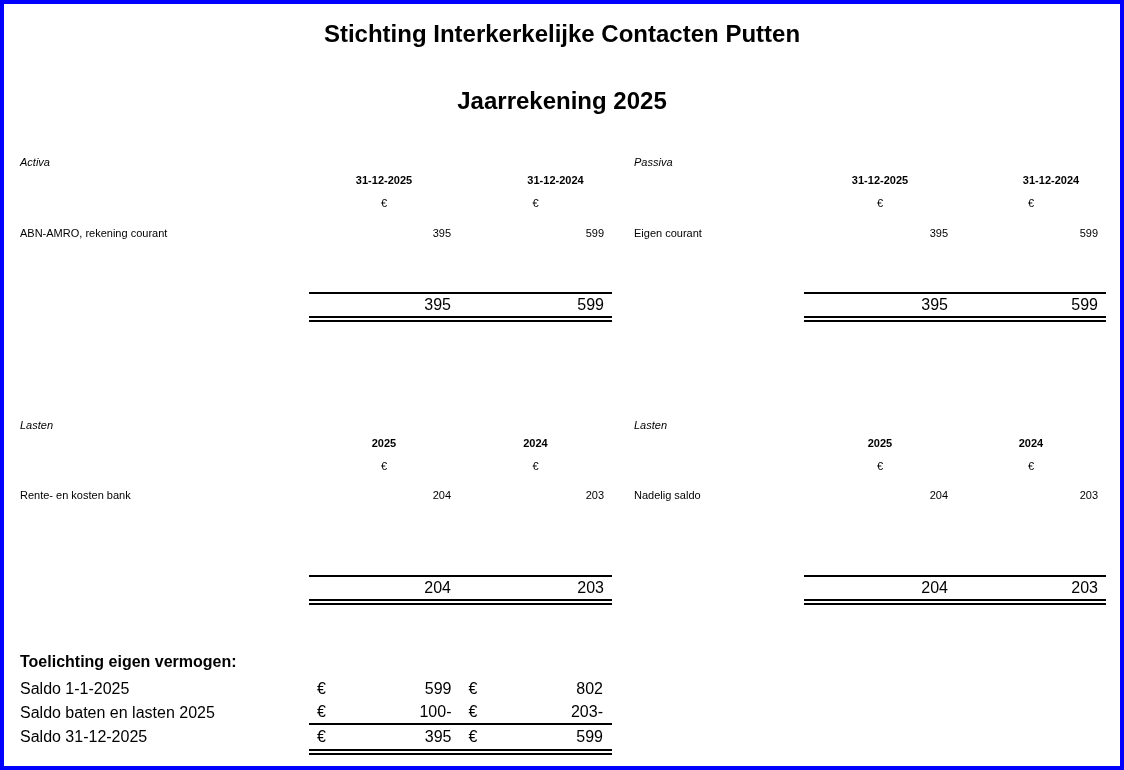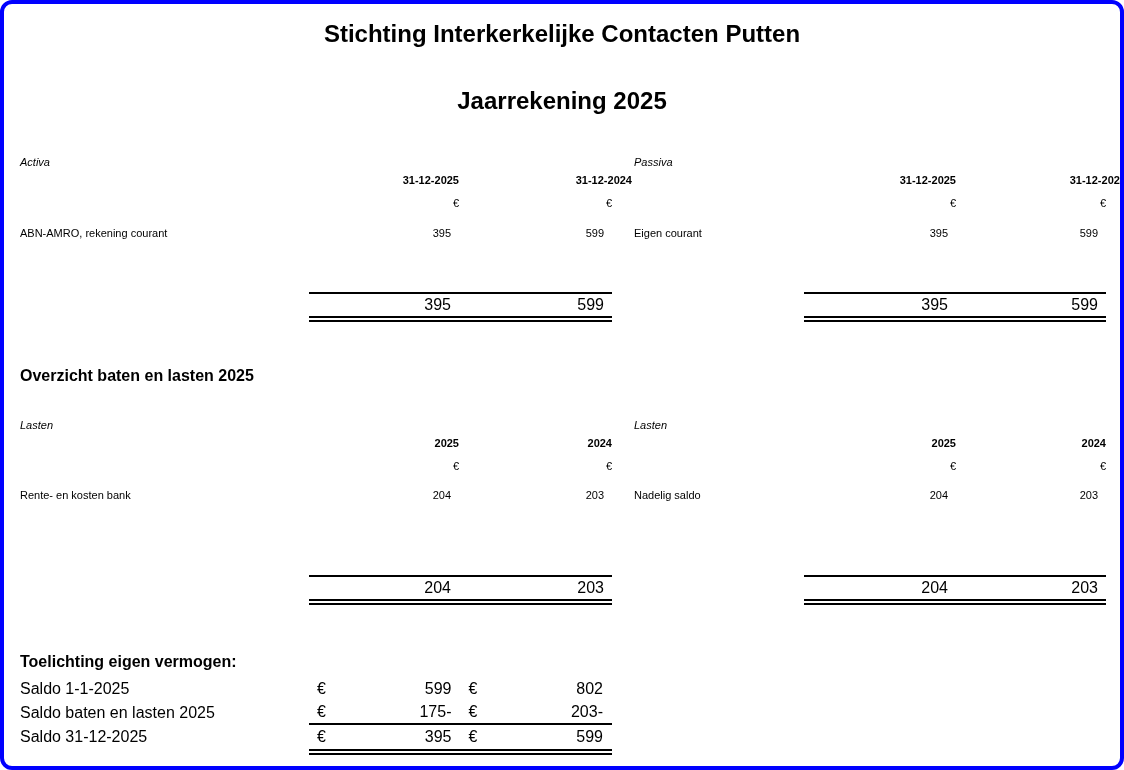--- a/index.html
+++ b/index.html
@@ -29,21 +29,21 @@
     font-size:11px;white-space:nowrap;
   }
   .row.left{left:16px;width:592px;}
   .row.right{left:630px;width:472px;}
   .left .c-label{width:289px;}
   .left .c-v1{width:150px;}
   .left .c-v2{width:153px;}
   .right .c-label{width:170px;}
   .right .c-v1{width:152px;}
   .right .c-v2{width:150px;}
-  .ctr{text-align:right;margin-top:36px;}
+  .ctr{text-align:center;margin-top:36px;}
   .num{text-align:right;padding-right:8px;box-sizing:border-box;}
   .italic{font-style:italic;}
   .bold{font-weight:bold;}
   .nudge{position:relative;left:20px;display:inline-block;}
   .totals{position:absolute;}
   .totals-l{left:305px;width:303px;}
   .totals-r{left:800px;width:302px;}
   .total-row{
     display:flex;align-items:center;height:24px;
     border-top:2px solid #000;box-sizing:border-box;font-size:16px;
@@ -66,21 +66,21 @@
   .eq-vals.rule-under{border-bottom:2px solid #000;}
   .eq-cell{
     width:151.5px;display:flex;justify-content:space-between;
     padding:0 9px 0 8px;box-sizing:border-box;
   }
   .equity .double-rule{margin-left:289px;width:303px;}
 </style>
 </head>
 <body>
 
-<div class="page" style="border-color: rgb(0, 0, 255); border-radius: 12px;">
+<div class="page" style="border-color: rgb(0, 0, 255);">
 
   <div class="title">Stichting Interkerkelijke Contacten Putten</div>
   <div class="subtitle">Jaarrekening 2025</div>
 
   <div class="row left" style="top:148px">
     <div class="c-label italic">Activa</div>
     <div class="c-v1 ctr bold">31-12-2025</div>
     <div class="c-v2 ctr bold"><span class="nudge">31-12-2024</span></div>
   </div>
   <div class="row left" style="top:171px">
@@ -117,21 +117,20 @@
     <div class="c-v2 num">599</div>
   </div>
   <div class="totals totals-r" style="top:288px">
     <div class="total-row">
       <div class="tc t1">395</div>
       <div class="tc t2">599</div>
     </div>
     <div class="double-rule"></div>
   </div>
 
-  <div class="section-title" style="top:362px">Overzicht baten en lasten 2025</div>
 
   <div class="row left" style="top:411px">
     <div class="c-label italic">Lasten</div>
     <div class="c-v1 ctr bold">2025</div>
     <div class="c-v2 ctr bold">2024</div>
   </div>
   <div class="row left" style="top:434px">
     <div class="c-label"></div>
     <div class="c-v1 ctr">€</div>
     <div class="c-v2 ctr">€</div>
@@ -186,21 +185,21 @@
           <span>€</span>
           <span>802</span>
         </div>
       </div>
     </div>
     <div class="eq-row">
       <div class="eq-label">Saldo baten en lasten 2025</div>
       <div class="eq-vals rule-under">
         <div class="eq-cell">
           <span>€</span>
-          <span>175-</span>
+          <span>100-</span>
         </div>
         <div class="eq-cell">
           <span>€</span>
           <span>203-</span>
         </div>
       </div>
     </div>
     <div class="eq-row">
       <div class="eq-label">Saldo 31-12-2025</div>
       <div class="eq-vals">

